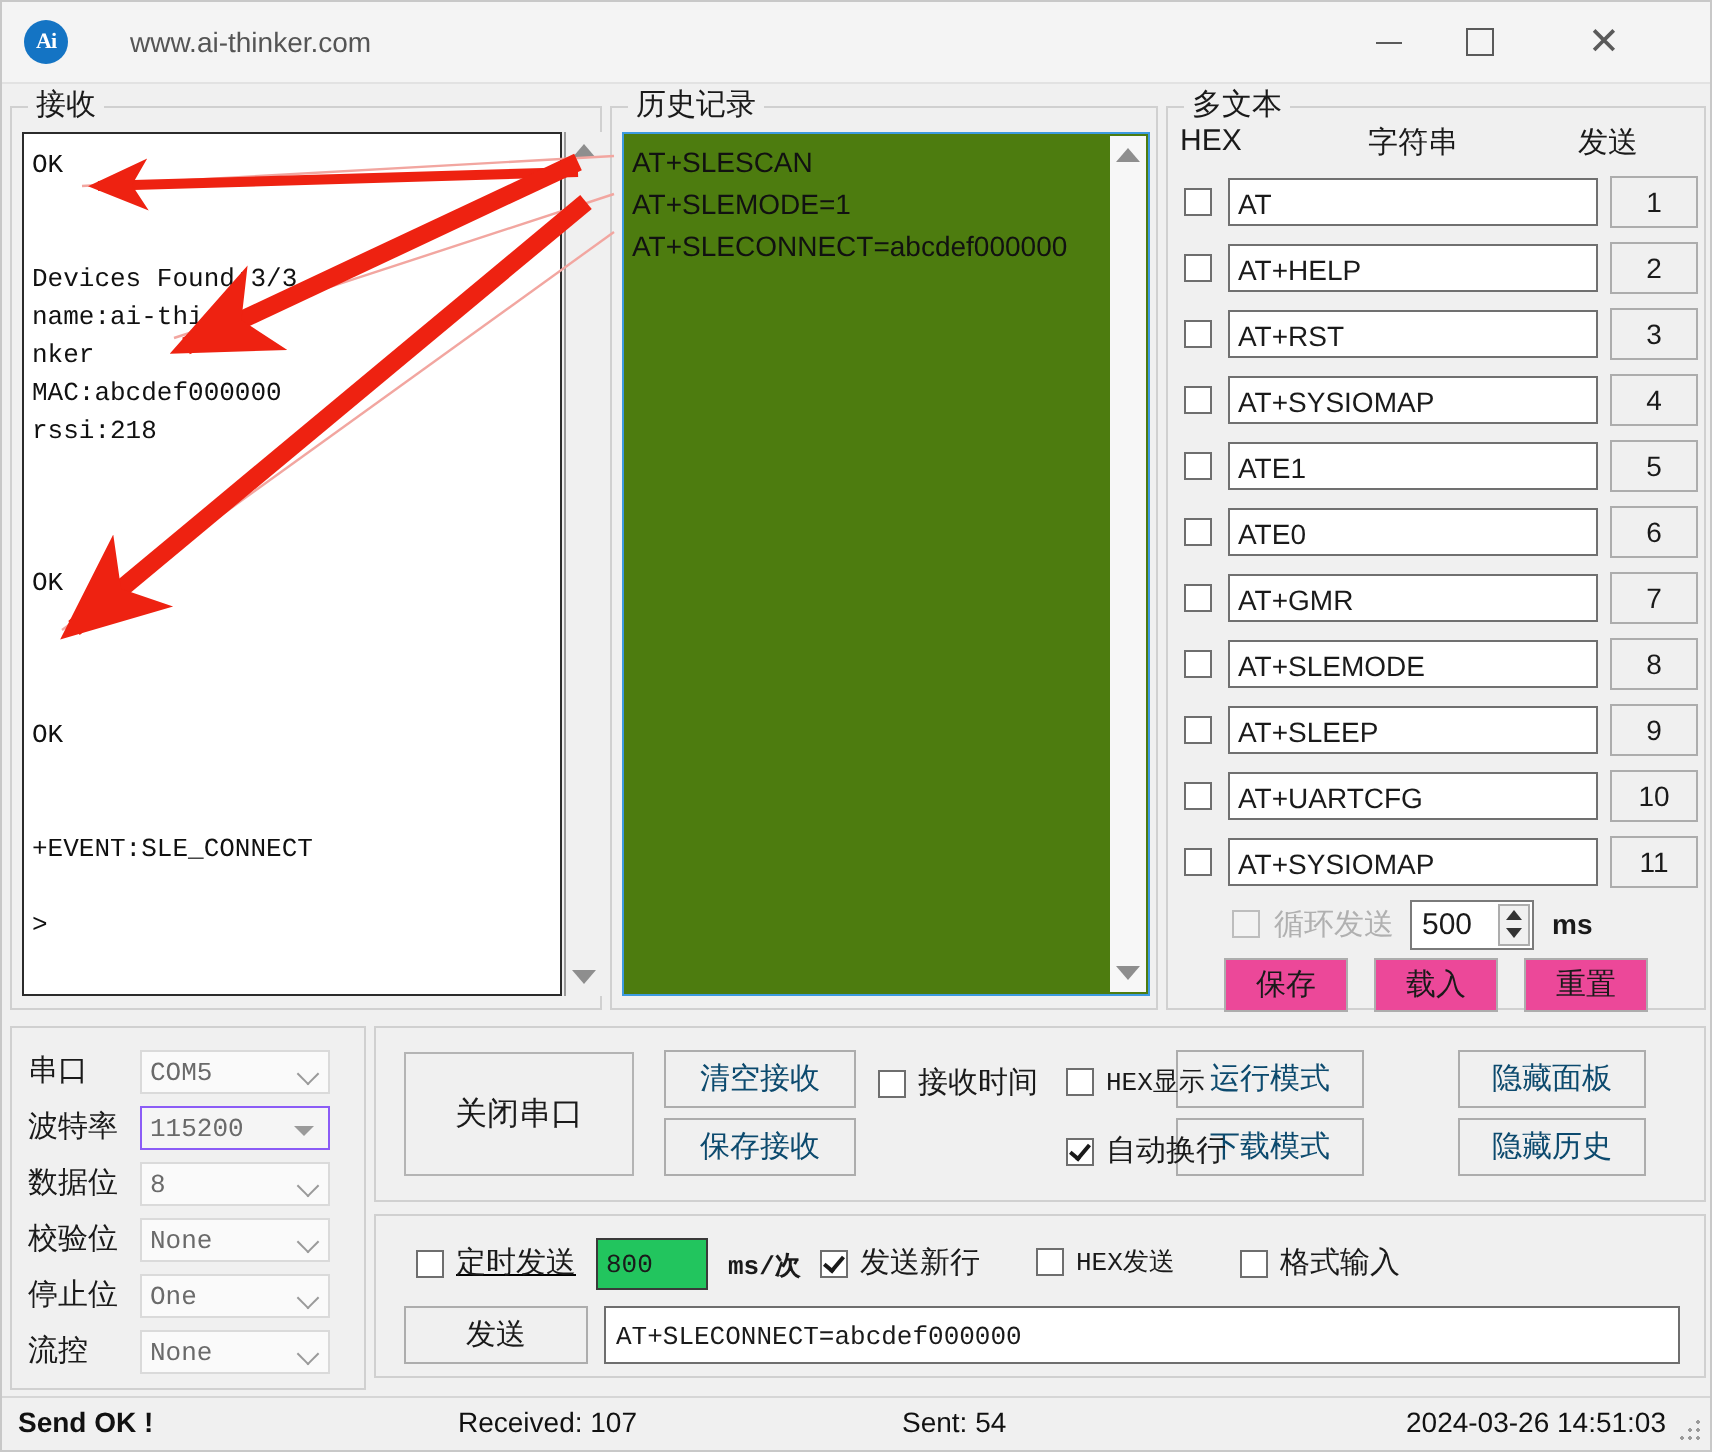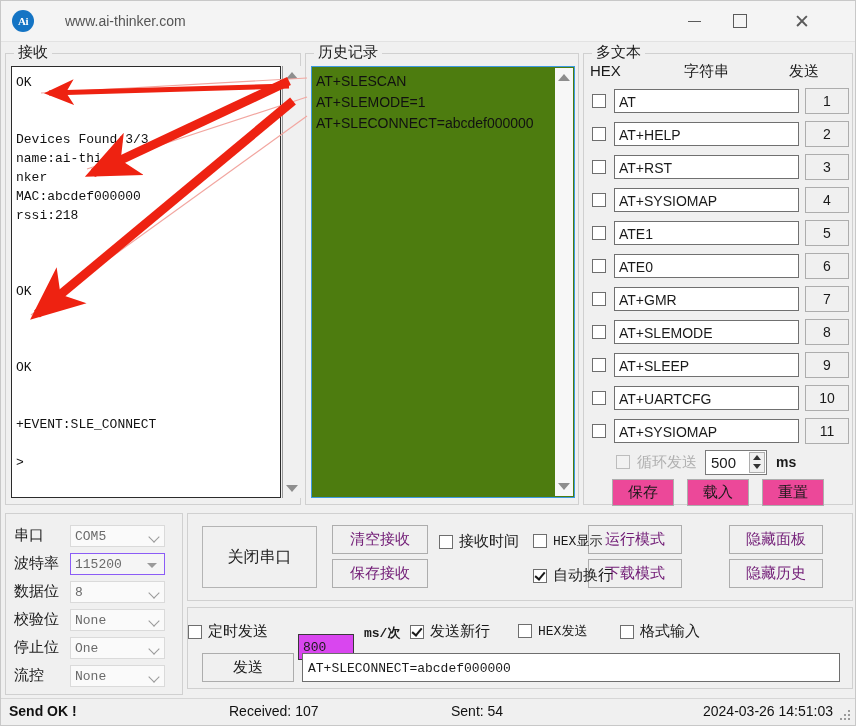--- a/index.html
+++ b/index.html
@@ -200,21 +200,21 @@
   #ctrl-group { left: 186px; top: 512px; width: 666px; height: 88px; }
   #btn-closeport {
     position: absolute; left: 14px; top: 12px; width: 115px; height: 62px;
     border: 1px solid #b4b4b4; background: #f0f0f0; box-sizing: border-box;
     font-size: 16px; color: #1a1a1a;
     display: flex; align-items: center; justify-content: center;
   }
   .ctrl-btn {
     position: absolute; box-sizing: border-box;
     border: 1px solid #adadad; background: #f0f0f0;
-    font-size: 15px; color: #701a75;
+    font-size: 15px; color: #0c4a6e;
     display: flex; align-items: center; justify-content: center;
   }
   #btn-clear { left: 144px; top: 11px; width: 96px; height: 29px; }
   #btn-saverecv { left: 144px; top: 45px; width: 96px; height: 29px; }
   #btn-runmode  { left: 400px; top: 11px; width: 94px; height: 29px; }
   #btn-dlmode   { left: 400px; top: 45px; width: 94px; height: 29px; }
   #btn-hidepanel{ left: 541px; top: 11px; width: 94px; height: 29px; }
   #btn-hidehist { left: 541px; top: 45px; width: 94px; height: 29px; }
 
   .ckitem { position: absolute; display: flex; align-items: center; }
@@ -230,24 +230,24 @@
     transform: rotate(40deg);
   }
   .cklabel { font-size: 15px; color: #1a1a1a; white-space: nowrap; }
   .cklabel.mono { font-family: "Liberation Mono", monospace; font-size: 13px; }
   #ck-recvtime { left: 251px; top: 18px; }
   #ck-hexshow  { left: 345px; top: 18px; }
   #ck-autowrap { left: 345px; top: 52px; }
 
   
   #send-group { left: 186px; top: 606px; width: 666px; height: 82px; }
-  #ck-timed { left: 0; top: 14px; }
+  #ck-timed { left: 20px; top: 14px; text-decoration: underline; }
   #timed-input {
-    position: absolute; left: 110px; top: 26px; width: 56px; height: 26px;
-    box-sizing: border-box; border: 1px solid #3a3a3a; background: #d946ef;
+    position: absolute; left: 110px; top: 11px; width: 56px; height: 26px;
+    box-sizing: border-box; border: 1px solid #3a3a3a; background: #22c55e;
     font-size: 13px; color: #1a1a1a; padding: 1px 4px; line-height: 24px;
     font-family: "Liberation Mono", monospace;
   }
   #timed-unit {
     position: absolute; left: 176px; top: 16px;
     font-size: 13px; color: #1a1a1a; font-weight: bold;
     font-family: "Liberation Mono", monospace;
   }
   #ck-newline { left: 222px; top: 14px; }
   #ck-hexsend { left: 330px; top: 14px; }

